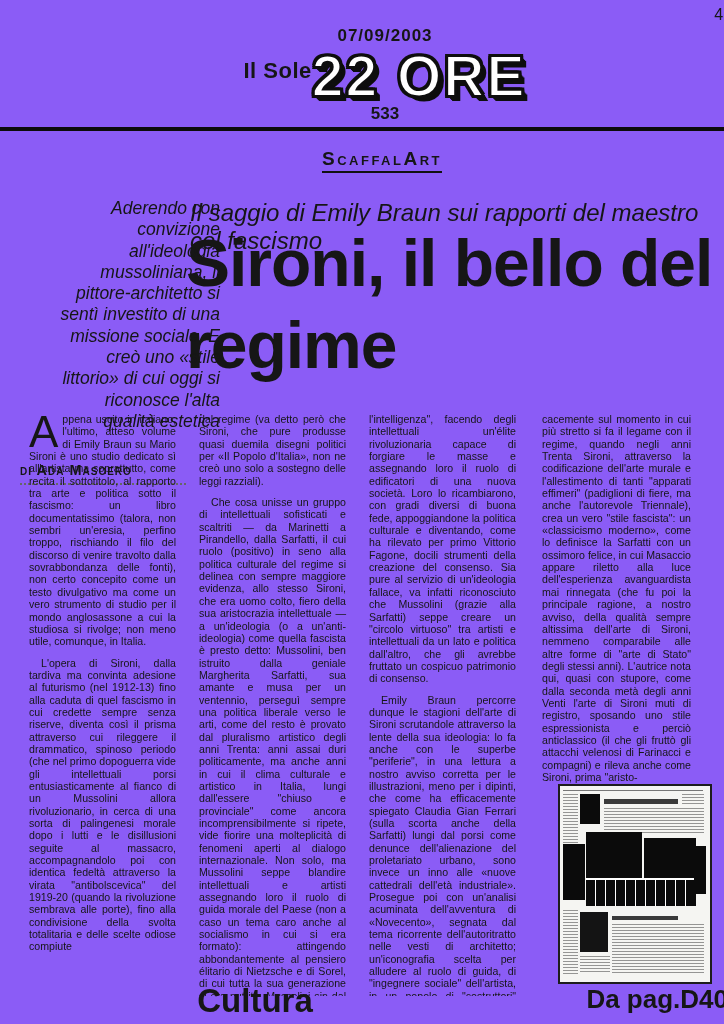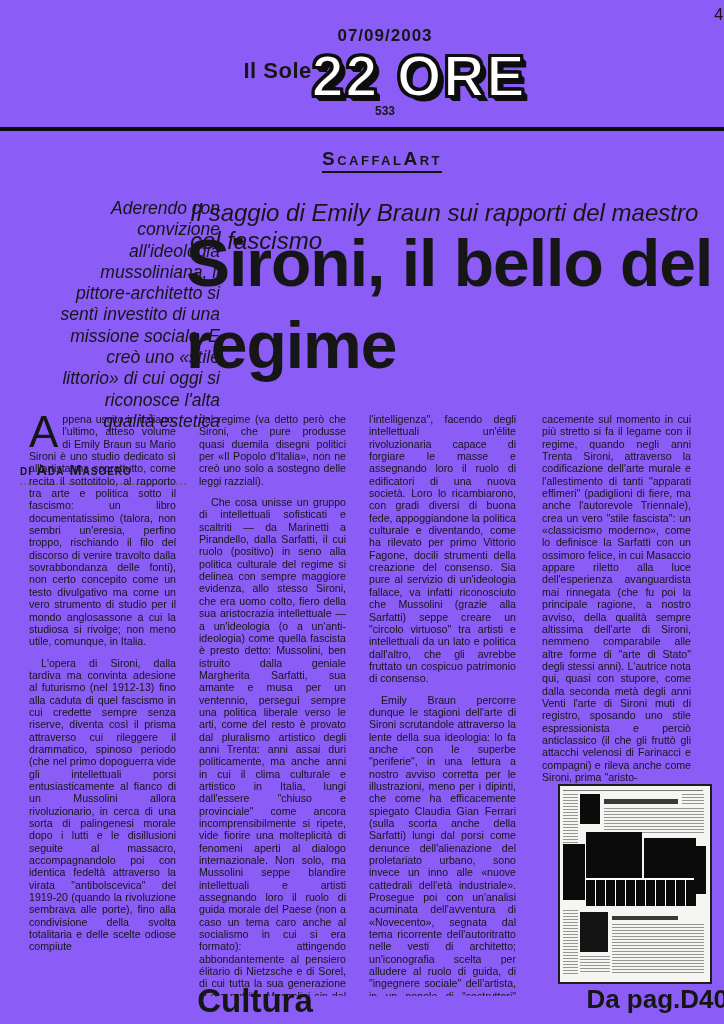--- a/index.html
+++ b/index.html
@@ -17,21 +17,21 @@
   .masthead-row{display:flex;align-items:flex-start;justify-content:center;margin-top:2px;}
   .masthead-prefix{font-size:22px;font-weight:700;margin-top:10px;letter-spacing:.5px;}
   .masthead-title{
     font-size:57px;font-weight:700;letter-spacing:2px;line-height:56px;
     color:#ffffff;-webkit-text-stroke:2.2px #0e0e0e;
     text-shadow:
       -2px -2px 0 #0e0e0e,2px -2px 0 #0e0e0e,-2px 2px 0 #0e0e0e,2px 2px 0 #0e0e0e,
       -2px 0 0 #0e0e0e,2px 0 0 #0e0e0e,0 -2px 0 #0e0e0e,0 2px 0 #0e0e0e,
       3px 3px 0 #0e0e0e,4px 4px 0 #0e0e0e,5px 5px 0 #0e0e0e;
   }
-  .issue-num{font-size:12px;font-weight:700;margin-top:0px;}
+  .issue-num{font-size:17px;font-weight:700;margin-top:0px;}
   .header-rule{top:127px;left:0;width:724px;height:4px;background:#0c0c0c;}
   
   .rubric-wrap{top:148px;left:262px;width:200px;text-align:center;}
   .rubric{
     display:inline-block;font-size:19px;font-weight:700;letter-spacing:2.5px;
     font-variant:small-caps;border-bottom:2px solid #111;padding-bottom:1px;margin-left:40px;
   }
   .kicker{top:199px;left:190px;width:520px;font-style:italic;font-size:24px;}
   .headline{
     top:222px;left:186px;width:545px;font-size:66px;font-weight:700;

